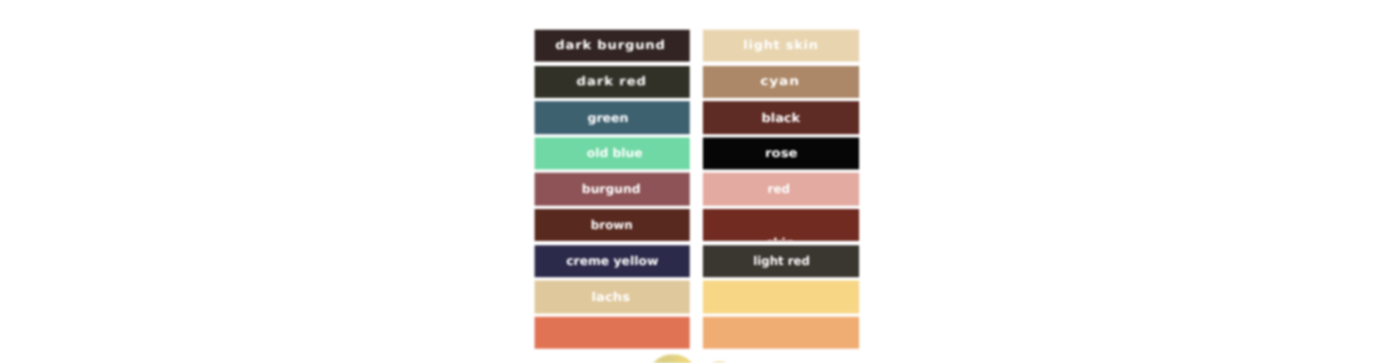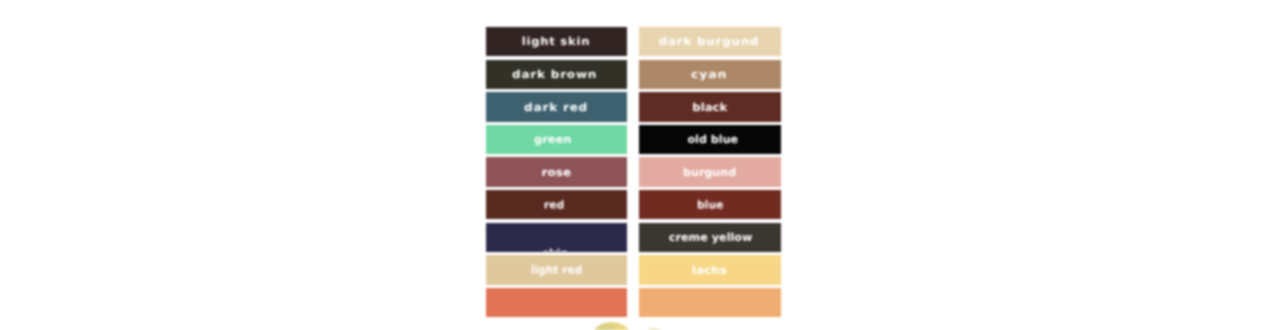--- a/index.html
+++ b/index.html
@@ -105,54 +105,51 @@
         <div class="swatch" style="background: rgb(58, 54, 48);"></div>
         <div class="swatch" style="background: rgb(224, 200, 157);"></div>
         <div class="swatch" style="background: rgb(247, 215, 134);"></div>
         <div class="swatch" style="background: rgb(225, 115, 85);"></div>
         <div class="swatch" style="background: rgb(240, 173, 115);"></div>
       </div>
   </div>
   <div class="textlayer">
     <div class="palette palette-text" id="palette-text">
         <div class="swatch">
+          <span class="swatch-label" style="color: rgb(255, 255, 255); --sx: 1.081; --dx: -1.4px; --dy: -0.8px; letter-spacing: 0.7px; text-indent: 0.7px;">dark burgund</span>
+        </div>
+        <div class="swatch">
           <span class="swatch-label" style="color: rgb(255, 255, 255); --sx: 1.058; --dx: -0.4px; --dy: -0.8px; letter-spacing: 0.7px; text-indent: 0.7px;">light skin</span>
         </div>
         <div class="swatch">
-          <span class="swatch-label" style="color: rgb(255, 255, 255); --sx: 1.081; --dx: -1.4px; --dy: -0.8px; letter-spacing: 0.7px; text-indent: 0.7px;">dark burgund</span>
-        </div>
-        <div class="swatch">
-          <span class="swatch-label" style="color: rgb(255, 255, 255); --sx: 1.096; --dx: -1.8px; --dy: 0px; letter-spacing: 0.7px; text-indent: 0.7px;">dark brown</span>
+          <span class="swatch-label" style="color: rgb(255, 255, 255); --sx: 1.098; --dx: -0.3px; --dy: 0px; letter-spacing: 0.7px; text-indent: 0.7px;">dark red</span>
         </div>
         <div class="swatch">
           <span class="swatch-label" style="color: rgb(255, 255, 255); --sx: 1.137; --dx: -1.3px; --dy: 0px; letter-spacing: 0.7px; text-indent: 0.7px;">cyan</span>
         </div>
         <div class="swatch">
-          <span class="swatch-label" style="color: rgb(255, 255, 255); --sx: 1.098; --dx: -0.3px; --dy: 0px; letter-spacing: 0.7px; text-indent: 0.7px;">dark red</span>
+          <span class="swatch-label" style="color: rgb(255, 255, 255); --sx: 1.037; --dx: -3.3px; --dy: 0px; letter-spacing: 0px; text-indent: 0px;">green</span>
         </div>
         <div class="swatch">
           <span class="swatch-label" style="color: rgb(255, 255, 255); --sx: 1.067; --dx: -0.2px; --dy: 0px; letter-spacing: 0px; text-indent: 0px;">black</span>
-        </div>
-        <div class="swatch">
-          <span class="swatch-label" style="color: rgb(255, 255, 255); --sx: 1.037; --dx: -3.3px; --dy: 0px; letter-spacing: 0px; text-indent: 0px;">green</span>
         </div>
         <div class="swatch">
           <span class="swatch-label" style="color: rgb(255, 255, 255); --sx: 1.017; --dx: 2.8px; --dy: 0px; letter-spacing: 0px; text-indent: 0px;">old blue</span>
         </div>
         <div class="swatch">
           <span class="swatch-label" style="color: rgb(255, 255, 255); --sx: 1.096; --dx: 0.3px; --dy: 0px; letter-spacing: 0px; text-indent: 0px;">rose</span>
         </div>
         <div class="swatch">
           <span class="swatch-label" style="color: rgb(255, 255, 255); --sx: 1.014; --dx: -0.4px; --dy: 0px; letter-spacing: 0px; text-indent: 0px; text-align: center;">burgund</span>
         </div>
         <div class="swatch">
           <span class="swatch-label" style="color: rgb(255, 255, 255); --sx: 0.987; --dx: -2px; --dy: 0px; letter-spacing: 0px; text-indent: 0px;">red</span>
         </div>
         <div class="swatch">
-          <span class="swatch-label" style="color: rgb(255, 255, 255); --sx: 0.98; --dx: 0.2px; --dy: 0px; letter-spacing: 0px; text-indent: 0px;">blue</span>
+          <span class="swatch-label" style="color: rgb(255, 255, 255); --sx: 0.98; --dx: 0.2px; --dy: 0px; letter-spacing: 0px; text-indent: 0px;">brown</span>
         </div>
         <div class="swatch">
           <span class="swatch-label" style="color: rgb(255, 255, 255); --sx: 1.009; --dx: -0.7px; --dy: 0px; letter-spacing: 0px; text-indent: 0px; margin-top: 16px;">skin</span>
         </div>
         <div class="swatch">
           <span class="swatch-label" style="color: rgb(255, 255, 255); --sx: 1.02; --dx: 0.6px; --dy: 0px; letter-spacing: 0px; text-indent: 0px;">creme yellow</span>
         </div>
         <div class="swatch">
           <span class="swatch-label" style="color: rgb(255, 255, 255); --sx: 0.97; --dx: 0.5px; --dy: 0px; letter-spacing: 0px; text-indent: 0px;">light red</span>
         </div>

